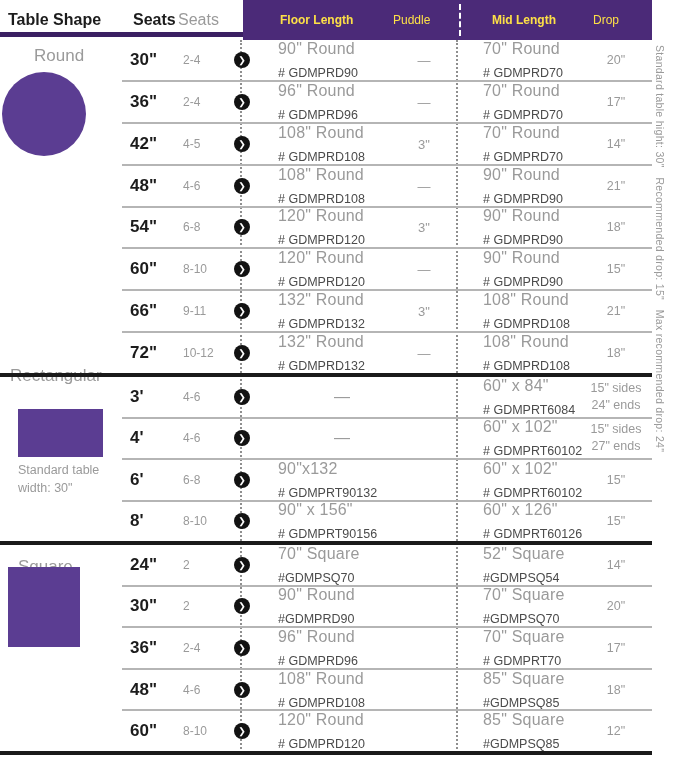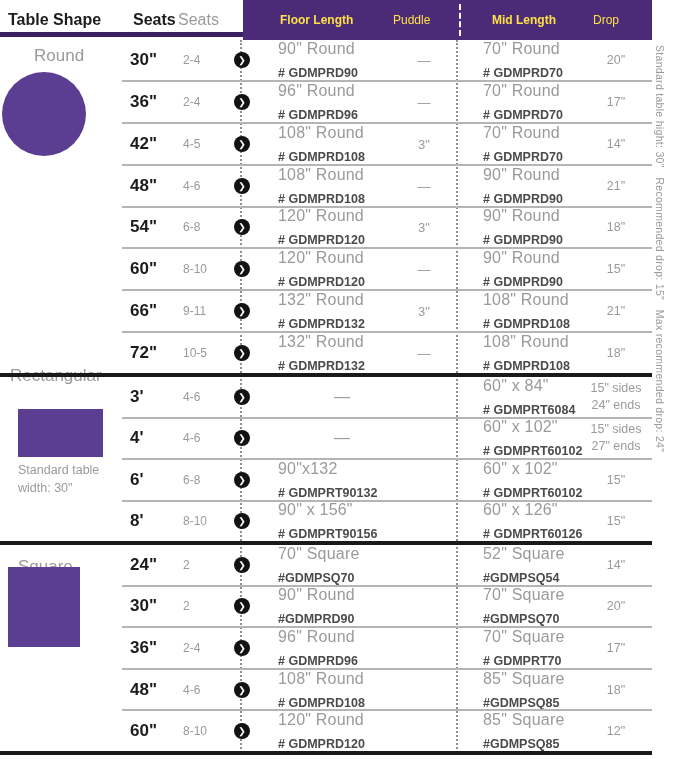--- a/index.html
+++ b/index.html
@@ -43,21 +43,21 @@
   .row.sep{border-top:2px solid #b5b5b5;}
   .cell{position:absolute;top:50%;transform:translateY(-50%);white-space:nowrap;}
   .size{left:8px;font-size:17px;font-weight:bold;color:var(--text-dark);}
   .seats{left:61px;font-size:12px;color:var(--text-gray);}
   .arrow{position:absolute;left:112px;top:50%;transform:translateY(-50%);width:16px;height:16px;
          border-radius:50%;background:#121212;color:#fff;font-size:9px;line-height:16px;
          text-align:center;z-index:2;}
   .prod{position:absolute;top:50%;transform:translateY(-50%);}
   .prod.floor{left:156px;} .prod.mid{left:361px;}
   .pname{font-size:16px;color:var(--text-gray);letter-spacing:.2px;white-space:nowrap;}
-  .pcode{font-size:12.5px;font-weight:bold;color:var(--code-gray);margin-top:8px;white-space:nowrap;}
+  .pcode{font-size:12.5px;font-weight:normal;color:var(--code-gray);margin-top:8px;white-space:nowrap;}
   .puddle{left:272px;width:60px;text-align:center;font-size:13px;color:var(--text-gray);}
   .fdash{left:150px;width:140px;text-align:center;font-size:16px;color:var(--text-gray);}
   .drop{left:448px;width:92px;text-align:center;font-size:12.5px;color:var(--text-gray);line-height:1.35;}
   
   #side-note{position:absolute;left:654px;top:45px;writing-mode:vertical-rl;
              font-size:10.5px;letter-spacing:.3px;color:var(--text-gray);white-space:pre;}
 </style>
 </head>
 <body>
 
@@ -202,21 +202,21 @@
         <div class="prod mid">
           <div class="pname">108" Round</div>
           <div class="pcode"># GDMPRD108</div>
         </div>
         <div class="cell drop">
           <div class="dropline">21"</div>
         </div>
       </div>
       <div class="row sep">
         <span class="cell size">72"</span>
-        <span class="cell seats">10-5</span>
+        <span class="cell seats">10-12</span>
         <span class="arrow">❯</span>
         <div class="prod floor">
           <div class="pname">132" Round</div>
           <div class="pcode"># GDMPRD132</div>
         </div>
         <span class="cell puddle">—</span>
         <div class="prod mid">
           <div class="pname">108" Round</div>
           <div class="pcode"># GDMPRD108</div>
         </div>

